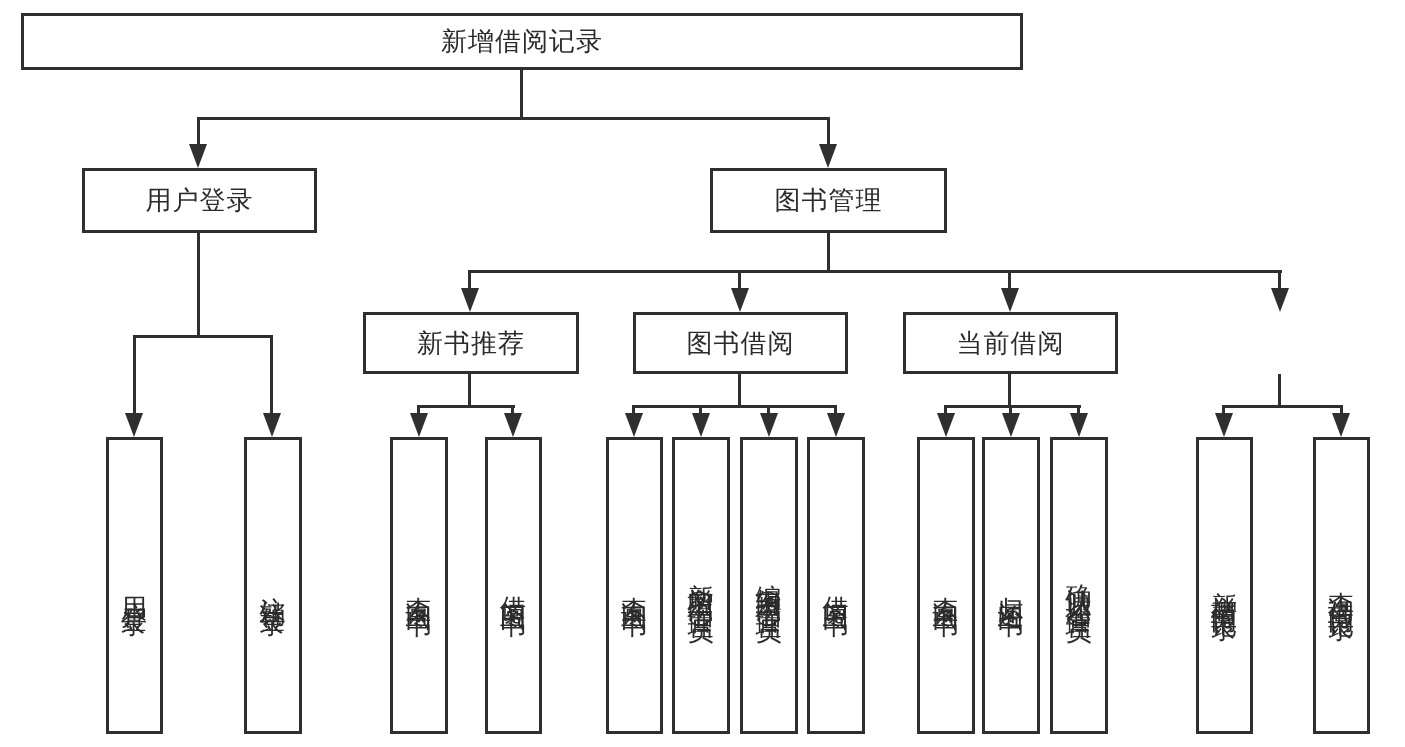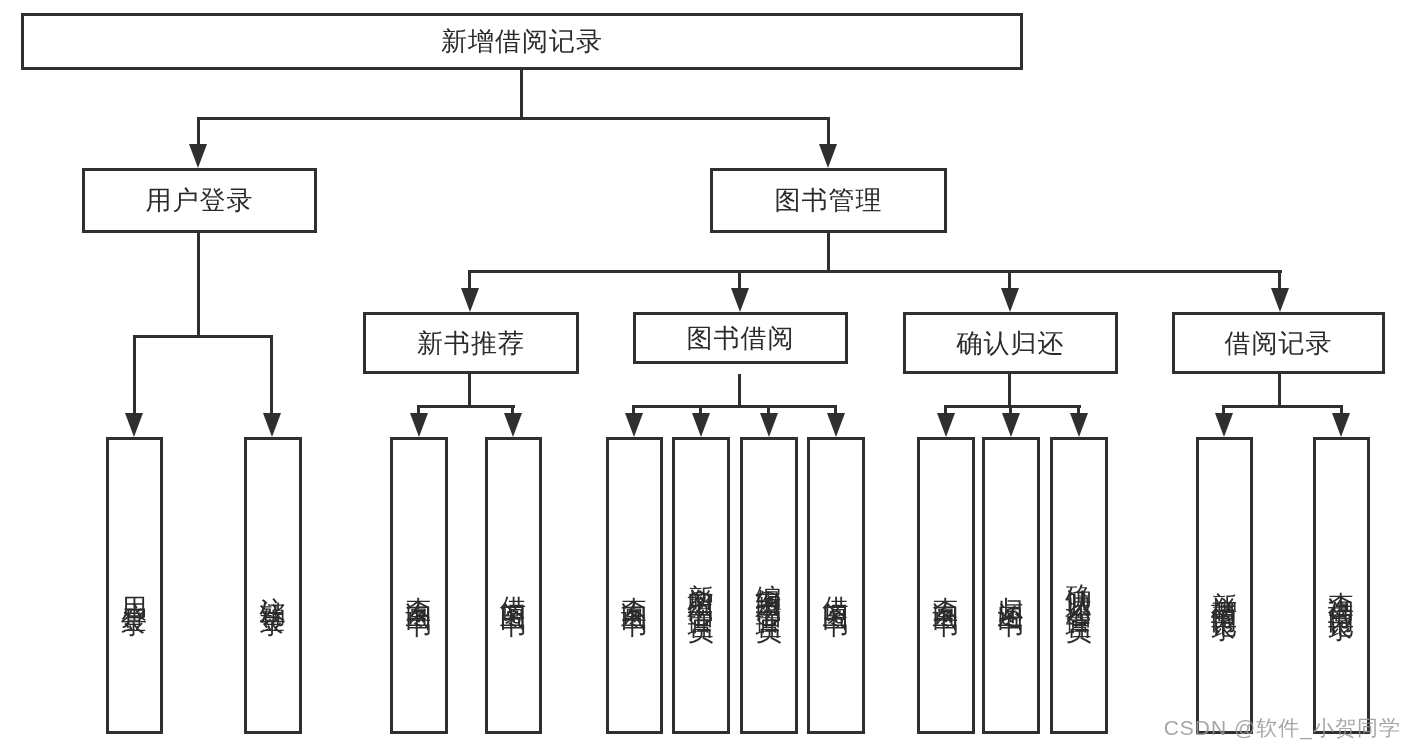--- a/index.html
+++ b/index.html
@@ -128,28 +128,25 @@
   <div class="box" style="left:82px; top:168px; width:235px; height:65px;">
     <span>用户登录</span>
   </div>
   <div class="box" style="left:363px; top:312px; width:216px; height:62px;">
     <span>新书推荐</span>
   </div>
 
   <div class="box" style="left:710px; top:168px; width:237px; height:65px;">
     <span>图书管理</span>
   </div>
-  <div class="box" style="left:633px; top:312px; width:215px; height:52px;">
+  <div class="box" style="left:633px; top:312px; width:215px; height:62px;">
     <span>图书借阅</span>
   </div>
   <div class="box" style="left:903px; top:312px; width:215px; height:62px;">
-    <span>确认归还</span>
-  </div>
-  <div class="box" style="left:1172px; top:312px; width:213px; height:62px;">
-    <span>借阅记录</span>
+    <span>当前借阅</span>
   </div>
 
   <div class="box leaf" style="left:106px; top:437px; width:57px; height:297px;">
     <span class="vtext">用户登录</span>
   </div>
   <div class="box leaf" style="left:244px; top:437px; width:58px; height:297px;">
     <span class="vtext">注销登录</span>
   </div>
 
   <div class="box leaf" style="left:390px; top:437px; width:58px; height:297px;">
@@ -182,15 +179,14 @@
     <span class="vtext">确认归还（管理员）</span>
   </div>
 
   <div class="box leaf" style="left:1196px; top:437px; width:57px; height:297px;">
     <span class="vtext">新增借阅记录</span>
   </div>
   <div class="box leaf" style="left:1313px; top:437px; width:57px; height:297px;">
     <span class="vtext">查询借阅记录</span>
   </div>
 
-  <div class="watermark">CSDN @软件_小贺同学</div>
 
 </div>
 
 </body></html>

